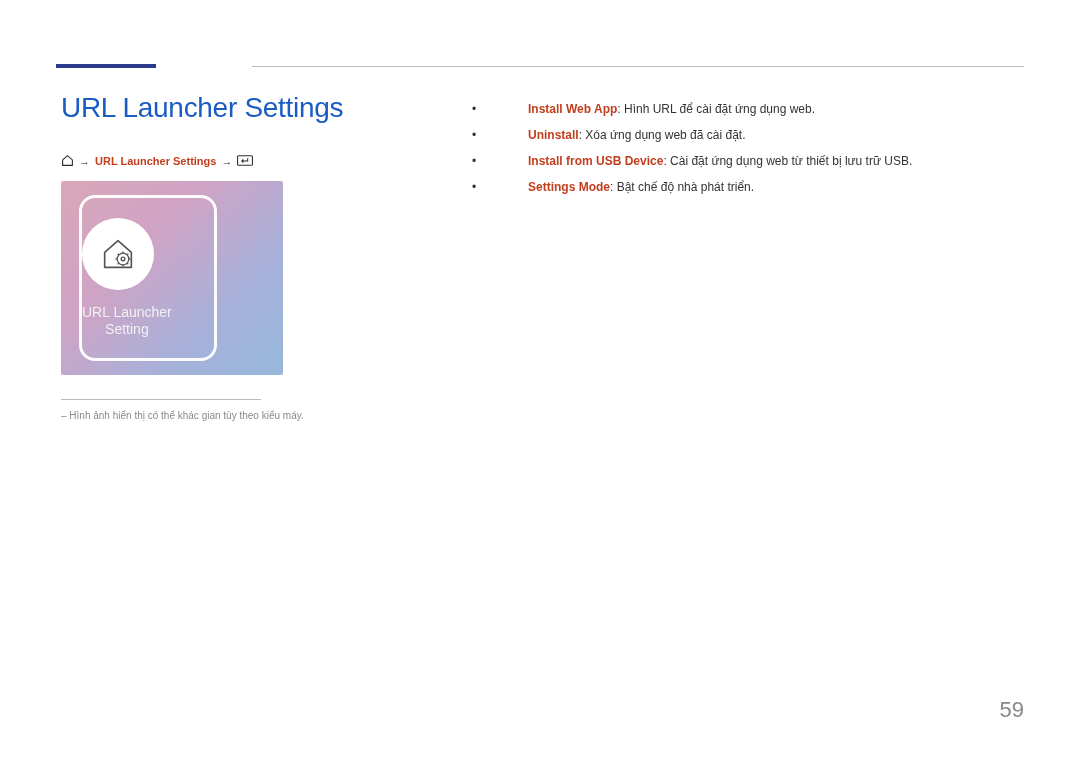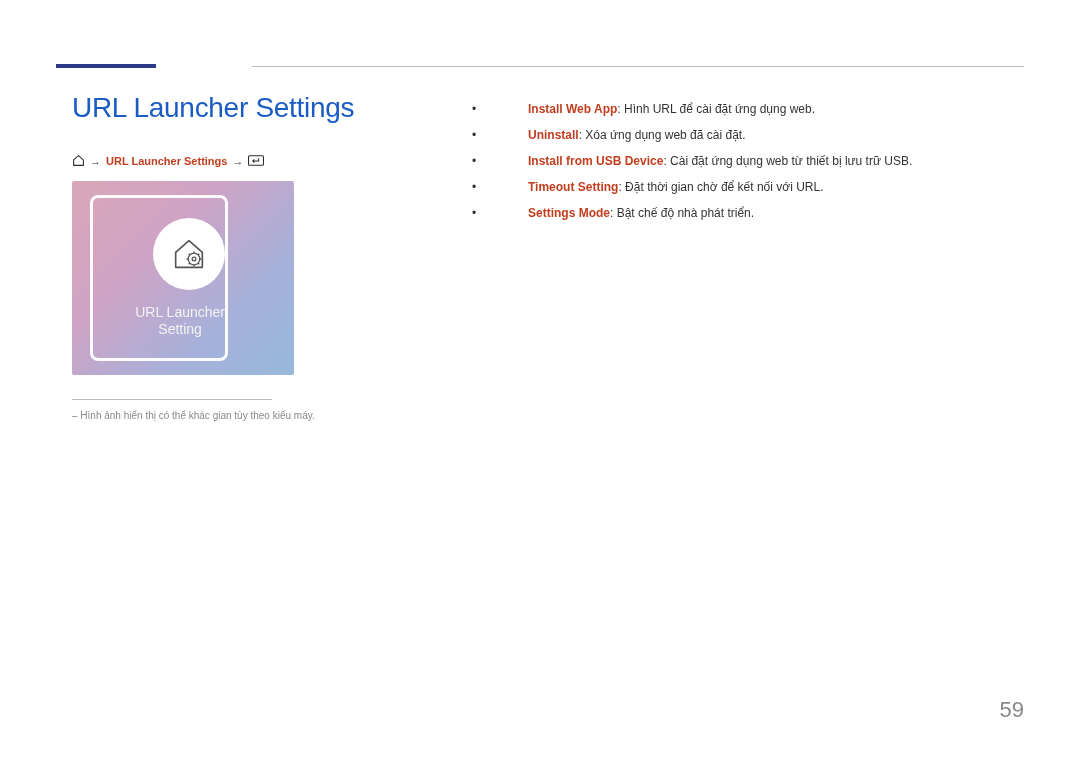--- a/index.html
+++ b/index.html
@@ -22,21 +22,21 @@
   .top-rule {
     position: absolute;
     left: 252px;
     top: 66px;
     right: 56px;
     height: 1px;
     background: #bbb;
   }
   .col-left {
     position: absolute;
-    left: 72px;
+    left: 61px;
     top: 92px;
     width: 380px;
   }
   h1.page-title {
     color: #1a5bc4;
     font-weight: 400;
     font-size: 28px;
     letter-spacing: -0.3px;
     margin-bottom: 30px;
   }
@@ -59,24 +59,24 @@
     border-radius: 2px;
     overflow: hidden;
   }
   .thumb-tile {
     position: absolute;
     left: 18px;
     top: 14px;
     width: 138px;
     height: 166px;
     border: 3px solid rgba(255,255,255,0.95);
-    border-radius: 8px;
+    border-radius: 16px;
     display: flex;
     flex-direction: column;
-    align-items: flex-end;
+    align-items: flex-start;
     justify-content: center;
     gap: 14px;
     backdrop-filter: blur(0px);
   }
   .thumb-circle {
     width: 72px;
     height: 72px;
     background: #fff;
     border-radius: 50%;
     display: flex;
@@ -199,21 +199,18 @@
     <li>
       <span class="feat-name">Install Web App</span><span>: Hình URL để cài đặt ứng dụng web.</span>
     </li>
     <li>
       <span class="feat-name">Uninstall</span><span>: Xóa ứng dụng web đã cài đặt.</span>
     </li>
     <li>
       <span class="feat-name">Install from USB Device</span><span>: Cài đặt ứng dụng web từ thiết bị lưu trữ USB.</span>
     </li>
     <li>
-      <span class="feat-name">Timeout Setting</span><span>: Đặt thời gian chờ để kết nối với URL.</span>
-    </li>
-    <li>
       <span class="feat-name">Settings Mode</span><span>: Bật chế độ nhà phát triển.</span>
     </li>
   </ul>
 </div>
 
 <div class="page-number">59</div>
 
 </body></html>

